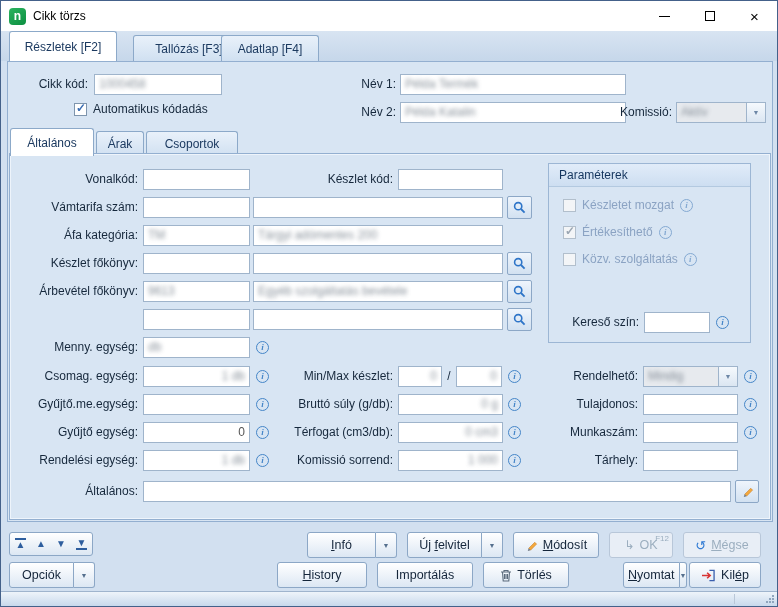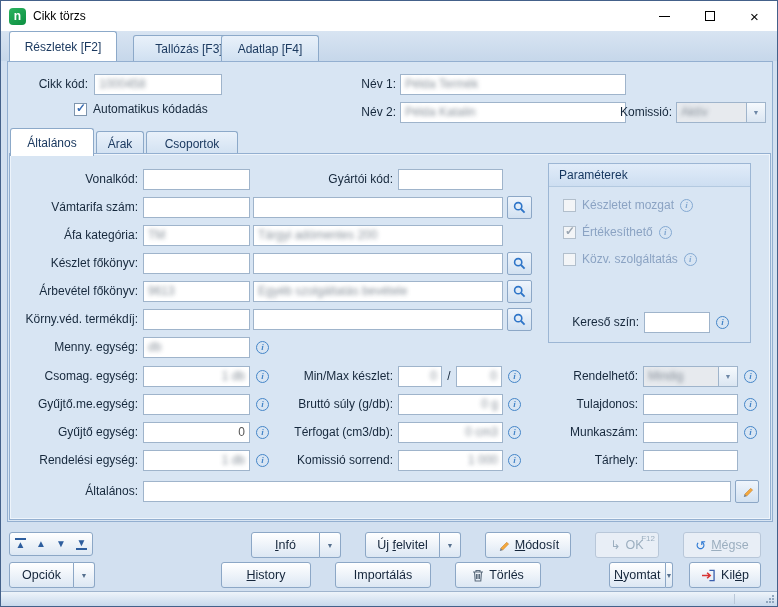--- a/index.html
+++ b/index.html
@@ -69,21 +69,21 @@
              background:#d8e5f3; border:1px solid #93afd0; box-shadow:0 0 0 1px #eef4fb inset; z-index:2; }
 
   
   .btn { height:26px; border:1px solid #8ca7c6; border-radius:3px; background:linear-gradient(#ffffff,#dce7f3);
          display:flex; align-items:center; justify-content:center; gap:5px; color:#14253a; font-size:12.5px;
          position:relative; padding:0 4px; }
   .btn.disabled { background:#e8eef6; border-color:#b8c7d9; color:#9baebf; }
   .split { display:flex; position:absolute; }
   .split .btn.main { border-radius:3px 0 0 3px; flex:1; }
   .split .btn.arrow { border-radius:0 3px 3px 0; width:21px; border-left:none; color:#56708e; font-size:7px; padding:0; }
-  .btn-row { position:absolute; right:16px; display:flex; gap:24px; }
+  .btn-row { position:absolute; right:16px; display:flex; gap:10px; }
   .fkey { position:absolute; top:1px; right:3px; font-size:8px; color:#9baebf; }
   .nav-group { position:absolute; border:1px solid #8ca7c6; border-radius:3px;
                background:linear-gradient(#ffffff,#dce7f3); display:flex; align-items:center;
                justify-content:space-around; }
   .nav-arrow { color:#2e5e9e; font-size:10px; line-height:1; display:flex; flex-direction:column; align-items:center; }
   .nav-bar { width:11px; height:2px; background:#2e5e9e; }
 
   
   .statusbar { position:absolute; left:0; right:0; bottom:0; height:15px;
                background:linear-gradient(#eef4fa,#c8d9ec); border-top:1px solid #9fb4cd; }
@@ -150,21 +150,21 @@
         <span>Árak</span>
       </div>
     <div class="sub-tab" style="left:138px;top:69px;width:92px;">
         <span>Csoportok</span>
       </div>
 
     <div class="content">
 
       <div class="lbl" style="left:0;top:15px;width:128px;">Vonalkód:</div>
       <div class="inp" style="left:133px;top:15px;width:107px;"></div>
-      <div class="lbl" style="left:248px;top:15px;width:135px;">Gyártói kód:</div>
+      <div class="lbl" style="left:248px;top:15px;width:135px;">Készlet kód:</div>
       <div class="inp" style="left:388px;top:15px;width:105px;"></div>
 
       <div class="lbl" style="left:0;top:43px;width:128px;">Vámtarifa szám:</div>
       <div class="inp" style="left:133px;top:43px;width:107px;"></div>
       <div class="inp" style="left:243px;top:43px;width:250px;"></div>
       <div class="mag-btn" style="left:497px;top:42px;">
         <svg width="13" height="13" viewBox="0 0 13 13">
             <circle cx="5.2" cy="5.2" r="3.6" fill="none" stroke="#2e75c8" stroke-width="1.6"></circle>
             <line x1="8" y1="8" x2="11.6" y2="11.6" stroke="#2e75c8" stroke-width="1.8"></line>
           </svg>
@@ -187,21 +187,20 @@
       <div class="lbl" style="left:0;top:127px;width:128px;">Árbevétel főkönyv:</div>
       <div class="inp" style="left:133px;top:127px;width:107px;"><span class="blur">9613</span></div>
       <div class="inp" style="left:243px;top:127px;width:250px;"><span class="blur">Egyéb szolgáltatás bevétele</span></div>
       <div class="mag-btn" style="left:497px;top:126px;">
         <svg width="13" height="13" viewBox="0 0 13 13">
             <circle cx="5.2" cy="5.2" r="3.6" fill="none" stroke="#2e75c8" stroke-width="1.6"></circle>
             <line x1="8" y1="8" x2="11.6" y2="11.6" stroke="#2e75c8" stroke-width="1.8"></line>
           </svg>
       </div>
 
-      <div class="lbl" style="left:0;top:155px;width:128px;">Körny.véd. termékdíj:</div>
       <div class="inp" style="left:133px;top:155px;width:107px;"></div>
       <div class="inp" style="left:243px;top:155px;width:250px;"></div>
       <div class="mag-btn" style="left:497px;top:154px;">
         <svg width="13" height="13" viewBox="0 0 13 13">
             <circle cx="5.2" cy="5.2" r="3.6" fill="none" stroke="#2e75c8" stroke-width="1.6"></circle>
             <line x1="8" y1="8" x2="11.6" y2="11.6" stroke="#2e75c8" stroke-width="1.8"></line>
           </svg>
       </div>
 
       <div class="lbl" style="left:0;top:183px;width:128px;">Menny. egység:</div>

